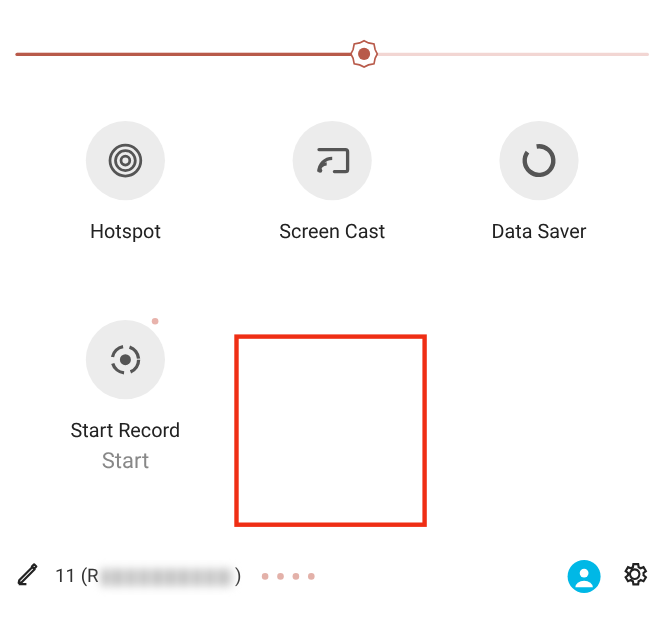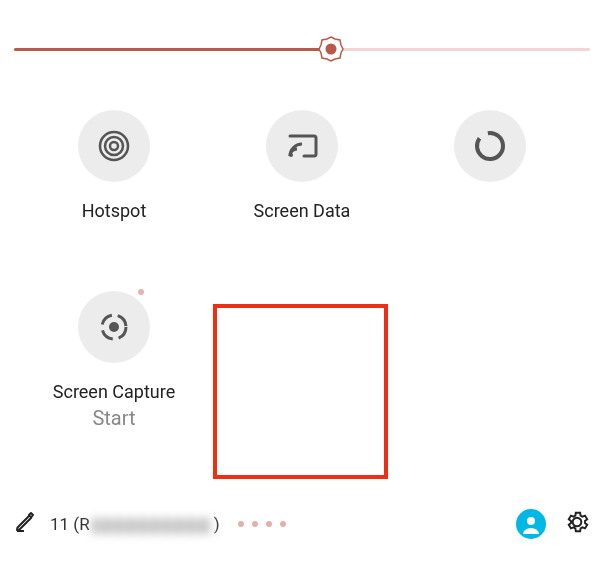--- a/index.html
+++ b/index.html
@@ -184,41 +184,42 @@
 
   <div class="tile">
     <div class="tile-circle">
       <svg class="icon-svg" viewBox="0 0 40 40">
         <path d="M8 10 h24 a2 2 0 0 1 2 2 v16 a2 2 0 0 1 -2 2 h-10" fill="none" stroke="#555" stroke-width="3" stroke-linecap="round"></path>
         <path d="M8 30 a12 12 0 0 1 12 -12" fill="none" stroke="#555" stroke-width="3"></path>
         <path d="M8 30 a7 7 0 0 1 7 -7" fill="none" stroke="#555" stroke-width="3"></path>
         <circle cx="9" cy="29" r="2" fill="#555"></circle>
       </svg>
     </div>
-    <div class="tile-label">Screen Data</div>
+    <div class="tile-label">Screen Cast</div>
   </div>
 
   <div class="tile">
     <div class="tile-circle">
       <svg class="icon-svg" viewBox="0 0 40 40">
         <circle cx="20" cy="20" r="13" fill="none" stroke="#555" stroke-width="4" stroke-dasharray="60 10" transform="rotate(-50 20 20)"></circle>
       </svg>
     </div>
+    <div class="tile-label">Data Saver</div>
   </div>
 
 
   <div class="tile">
     <div class="tile-circle">
       <div class="rec-dot"></div>
       <svg class="icon-svg" viewBox="0 0 40 40">
         <circle cx="20" cy="20" r="12" fill="none" stroke="#555" stroke-width="3" stroke-dasharray="14 6"></circle>
         <circle cx="20" cy="20" r="5" fill="#555"></circle>
       </svg>
     </div>
-    <div class="tile-label">Screen Capture</div>
+    <div class="tile-label">Start Record</div>
     <div class="tile-sub">Start</div>
   </div>
 
 
 </div>
 
 <div class="highlight" id="highlight" style="left: 213px; top: 304px; width: 175px; height: 175px;"></div>
 
 <div class="footer">
   <span>

